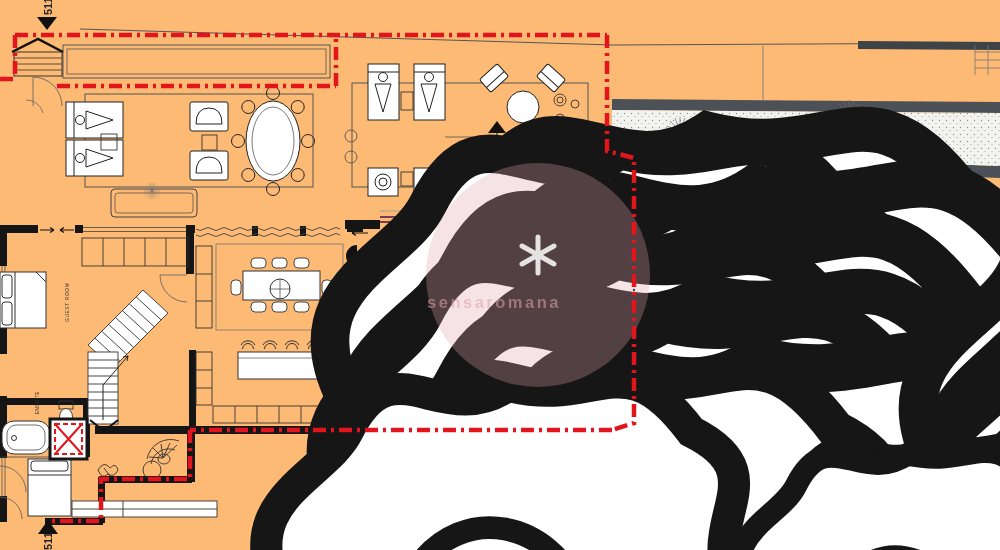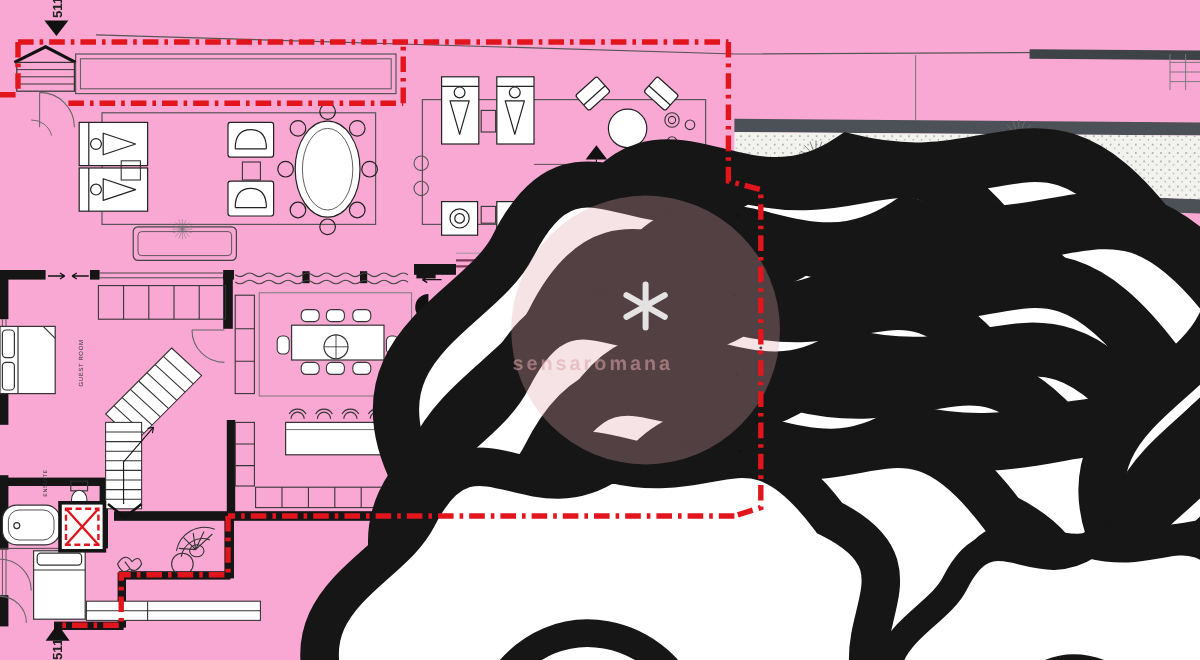--- a/index.html
+++ b/index.html
@@ -1,16 +1,16 @@
 <!DOCTYPE html>
 <html><head>
 <meta charset="utf-8">
 <style>
   html,body{margin:0;padding:0;background:#fff;}
-  .canvas{position:relative;width:1000px;height:550px;background:#f9a8d4;overflow:hidden;
+  .canvas{position:relative;width:1000px;height:550px;background:#fdba74;overflow:hidden;
           font-family:"Liberation Sans", sans-serif;}
   svg{display:block}
   text{font-family:"Liberation Sans", sans-serif;}
   .lbl{fill:#222;font-weight:bold;}
 </style>
 </head>
 <body>
 
 <div class="canvas">
 <svg width="1000" height="550" viewBox="0 0 1000 550">

